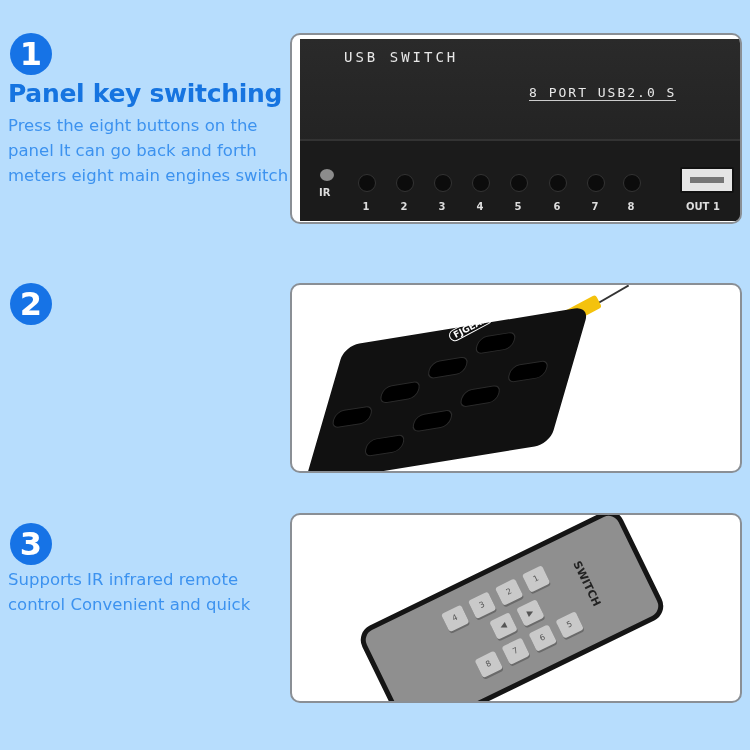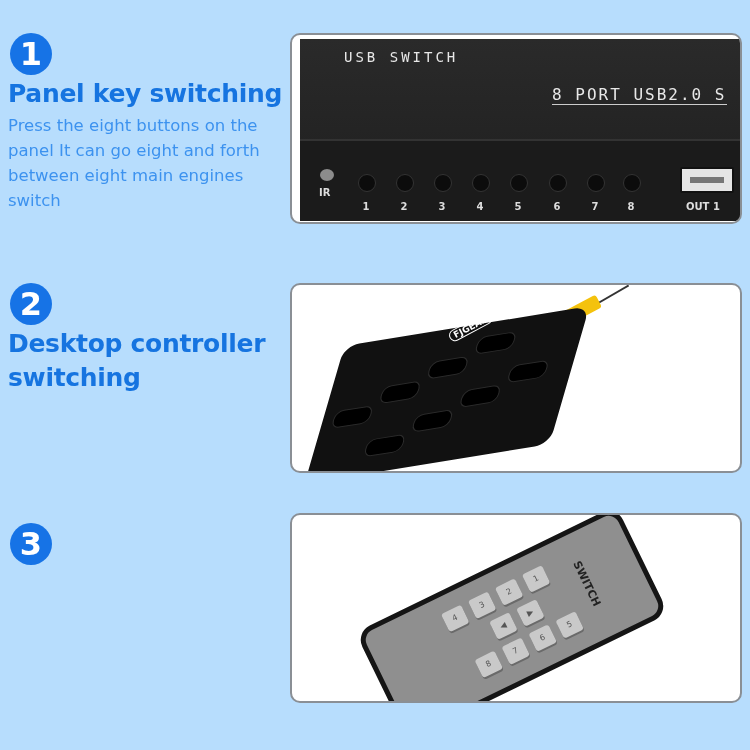--- a/index.html
+++ b/index.html
@@ -7,21 +7,21 @@
   .section{position:absolute;left:0;width:750px;}
   .text-col{position:absolute;left:8px;width:282px;}
   .num{width:42px;height:42px;border-radius:50%;background:#1673e6;color:#fff;font-weight:bold;font-size:32px;line-height:42px;text-align:center;margin-left:2px;}
   .heading{color:#1674e0;font-weight:bold;font-size:25px;line-height:34px;letter-spacing:-0.3px;margin-top:2px;}
   .body{color:#3c92ef;font-size:16.5px;line-height:25px;margin-top:2px;}
   .panel{position:absolute;left:290px;width:452px;background:#fff;border:2px solid #8a8f95;border-radius:10px;overflow:hidden;box-sizing:border-box;}
   
   .box1{position:absolute;left:8px;top:4px;width:460px;height:180px;background:linear-gradient(#2a2a2a,#1e1e1e);}
   .box1 .front{position:absolute;left:0;top:100px;width:100%;height:80px;background:#1b1b1b;border-top:2px solid #333;}
   .brand{position:absolute;left:44px;top:10px;color:#e8e8e8;font-family:"DejaVu Sans Mono",monospace;font-size:14px;letter-spacing:3px;}
-  .sub{position:absolute;left:252px;top:46px;color:#e8e8e8;font-family:"DejaVu Sans Mono",monospace;font-size:16px;letter-spacing:2px;border-bottom:1px solid #ccc;white-space:nowrap;}
+  .sub{position:absolute;left:229px;top:46px;color:#e8e8e8;font-family:"DejaVu Sans Mono",monospace;font-size:13px;letter-spacing:2px;border-bottom:1px solid #ccc;white-space:nowrap;}
   .ir-led{position:absolute;left:20px;top:130px;width:14px;height:12px;border-radius:50%;background:#8c8c8c;}
   .ir-label{position:absolute;left:19px;top:148px;color:#ddd;font-size:10px;font-weight:bold;}
   .btn{position:absolute;top:135px;width:16px;height:16px;border-radius:50%;background:#0c0c0c;border:1px solid #333;}
   .btn-label{position:absolute;top:162px;color:#ddd;font-size:10px;font-weight:bold;width:16px;text-align:center;}
   .usb-port{position:absolute;left:380px;top:128px;width:50px;height:22px;background:#e5e5e5;border:2px solid #111;border-radius:2px;}
   .usb-port::after{content:"";position:absolute;left:8px;top:8px;width:34px;height:6px;background:#777;}
   .out-label{position:absolute;left:386px;top:162px;color:#ddd;font-size:10px;font-weight:bold;}
   
   .ctrl{position:absolute;left:40px;top:40px;width:230px;height:140px;background:#111;border-radius:14px;transform:skewX(-25deg) rotate(-10deg);}
   .ctrl-key{position:absolute;width:34px;height:16px;border-radius:8px;background:#000;border:1px solid #2c2c2c;}
@@ -33,21 +33,21 @@
   .r-key{position:absolute;width:22px;height:20px;background:#c9c9c9;border-radius:3px;box-shadow:0 2px 0 #6a6a6a;color:#555;font-size:8px;text-align:center;line-height:20px;}
   .r-logo{position:absolute;left:200px;top:46px;color:#222;font-size:11px;font-weight:bold;transform:rotate(90deg);}
 </style>
 </head>
 <body>
 
 <div class="section" style="top:0;">
   <div class="text-col" style="top:33px;">
     <div class="num">1</div>
     <div class="heading">Panel key switching</div>
-    <div class="body">Press the eight buttons on the panel It can go eight and forth between eight main engines switch</div>
+    <div class="body">Press the eight buttons on the panel It can go back and forth meters eight main engines switch</div>
   </div>
   <div class="panel" style="top:33px;height:191px;">
     <div class="box1">
       <div class="brand">USB SWITCH</div>
       <div class="sub">8 PORT USB2.0 S</div>
       <div class="front"></div>
       <div class="ir-led"></div>
       <div class="ir-label">IR</div>
 
       <div class="btn" style="left:58px"></div>
@@ -69,21 +69,20 @@
 
       <div class="usb-port"></div>
       <div class="out-label">OUT 1</div>
     </div>
   </div>
 </div>
 
 <div class="section" style="top:0;">
   <div class="text-col" style="top:283px;">
     <div class="num">2</div>
-    <div class="heading">Desktop controller switching</div>
   </div>
   <div class="panel" style="top:283px;height:190px;">
     <div class="wire"></div>
     <div class="cable"></div>
     <div class="ctrl">
       <div class="ctrl-key" style="left:130px;top:14px"></div>
       <div class="ctrl-key" style="left:90px;top:32px"></div>
       <div class="ctrl-key" style="left:50px;top:50px"></div>
       <div class="ctrl-key" style="left:10px;top:68px"></div>
       <div class="ctrl-key" style="left:170px;top:50px"></div>
@@ -91,20 +90,21 @@
       <div class="ctrl-key" style="left:90px;top:86px"></div>
       <div class="ctrl-key" style="left:50px;top:104px"></div>
     </div>
     <div class="ctrl-logo">FJGEAR</div>
   </div>
 </div>
 
 <div class="section" style="top:0;">
   <div class="text-col" style="top:523px;">
     <div class="num">3</div>
+    <div class="body">Supports IR infrared remote control Convenient and quick</div>
   </div>
   <div class="panel" style="top:513px;height:190px;">
     <div class="remote">
       <div class="r-key" style="left:170px;top:16px">1</div>
       <div class="r-key" style="left:140px;top:16px">2</div>
       <div class="r-key" style="left:110px;top:16px">3</div>
       <div class="r-key" style="left:80px;top:16px">4</div>
       <div class="r-key" style="left:120px;top:44px">◀</div>
       <div class="r-key" style="left:150px;top:44px">▶</div>
       <div class="r-key" style="left:180px;top:72px">5</div>

